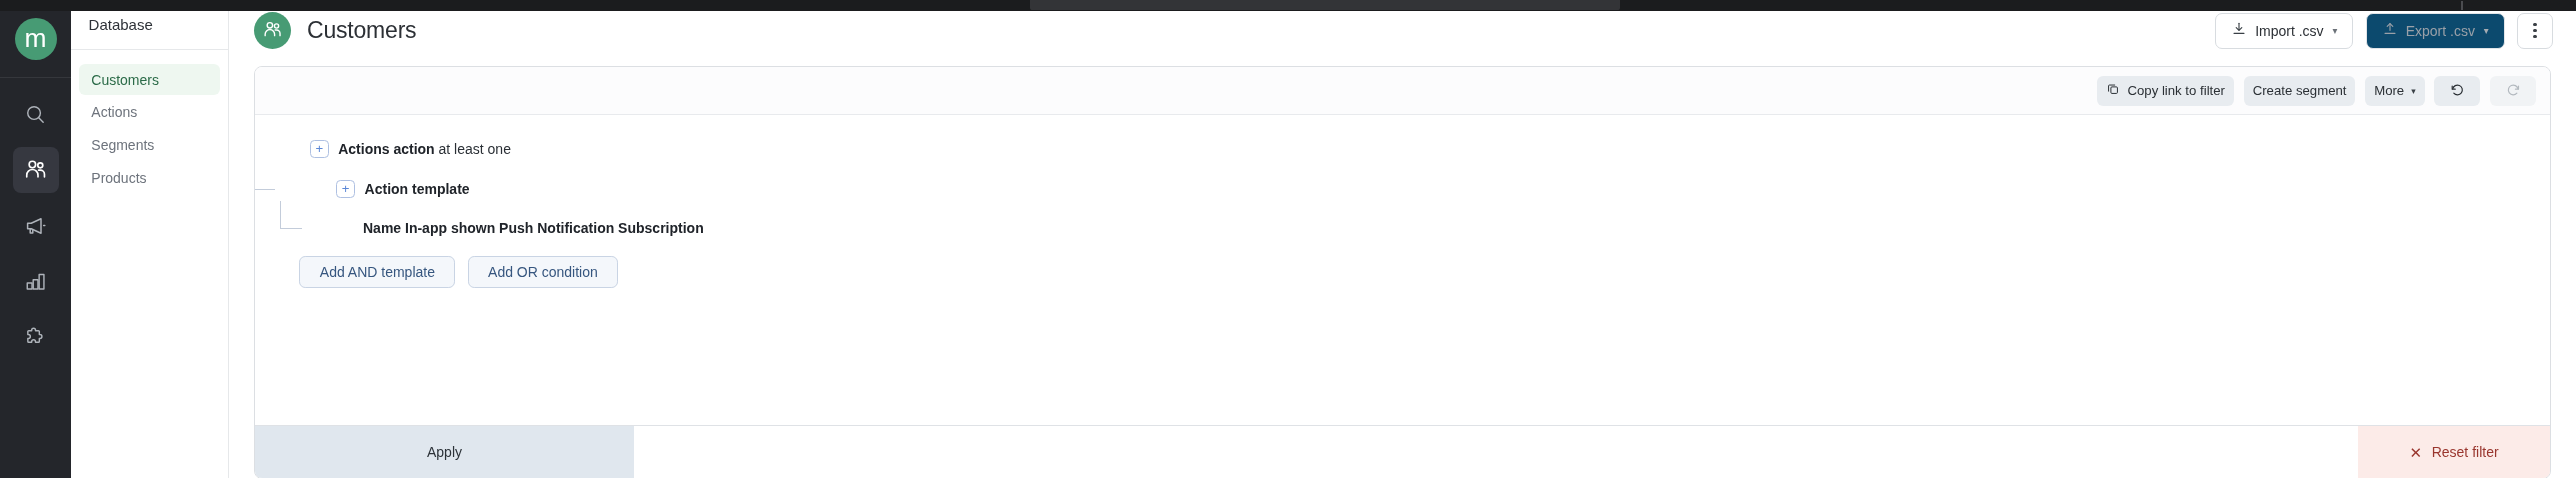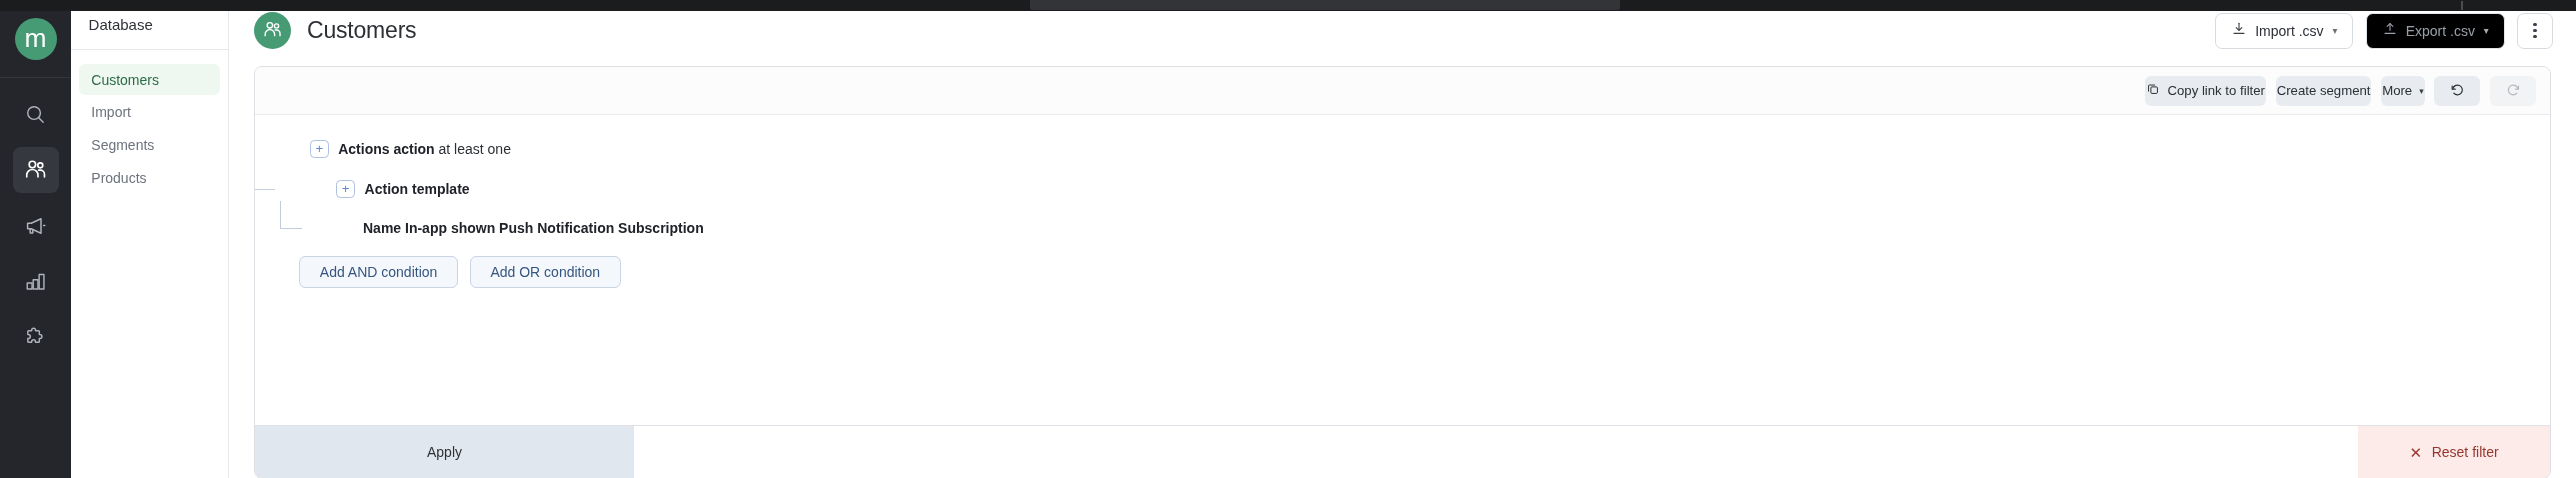--- a/index.html
+++ b/index.html
@@ -178,21 +178,21 @@
     padding: 0 15px;
     border-radius: 7px;
     border: 0.9px solid #d8dce0;
     background: #ffffff;
     font-size: 14px;
     color: #2c3035;
     font-family: "Liberation Sans", sans-serif;
     white-space: nowrap;
   }
   .btn.disabled {
-    background: #000000;
+    background: #0c4a6e;
     border-color: #e2e5e8;
     color: #9aa0a8;
   }
   .btn.icon-only { padding: 0 9.7px; width: 36px; justify-content: center; }
   .caret { font-size: 9.7px; color: #6b7178; margin-left: 0.9px; }
   .btn.disabled .caret { color: #a6acb3; }
   .kebab {
     display: flex;
     flex-direction: column;
     gap: 3.1px;
@@ -225,21 +225,21 @@
     align-items: center;
     justify-content: flex-end;
     padding-right: 14px;
     gap: 9.7px;
   }
   .tbtn {
     display: inline-flex;
     align-items: center;
     gap: 7px;
     height: 30px;
-    padding: 0 1px;
+    padding: 0 9px;
     border-radius: 6.2px;
     border: none;
     background: #e8ecf0;
     font-size: 13.2px;
     color: #2b3035;
     font-family: "Liberation Sans", sans-serif;
     white-space: nowrap;
     justify-content: flex-end;
   }
   .tbtn.sq { padding: 0; width: 46px; justify-content: center; }
@@ -408,21 +408,21 @@
 
   <div class="side">
     <div class="side-head">
       <span class="side-head-title">Database</span>
     </div>
     <div class="side-list">
       <div class="side-item active">
         <span>Customers</span>
       </div>
       <div class="side-item">
-        <span>Import</span>
+        <span>Actions</span>
       </div>
       <div class="side-item">
         <span>Segments</span>
       </div>
       <div class="side-item">
         <span>Products</span>
       </div>
     </div>
   </div>
 
@@ -547,21 +547,21 @@
               </span>
             </div>
 
             <div class="node-row r3" style="margin-top:10.6px;">
               <span class="node-text">
                 <b>Name In-app shown Push Notification Subscription</b>
               </span>
             </div>
 
             <div class="cond-row">
-              <button class="cbtn">Add AND condition</button>
+              <button class="cbtn">Add AND template</button>
               <button class="cbtn">Add OR condition</button>
             </div>
 
           </div>
         </div>
 
         <div class="card-foot">
           <button class="apply-btn">Apply</button>
           <div class="foot-spacer"></div>
           <button class="reset-btn">

